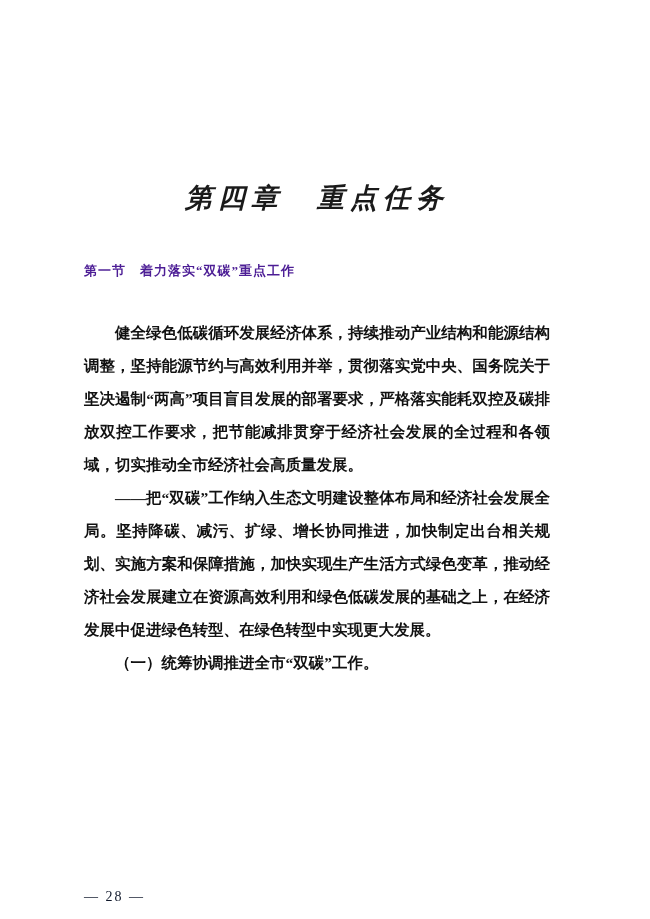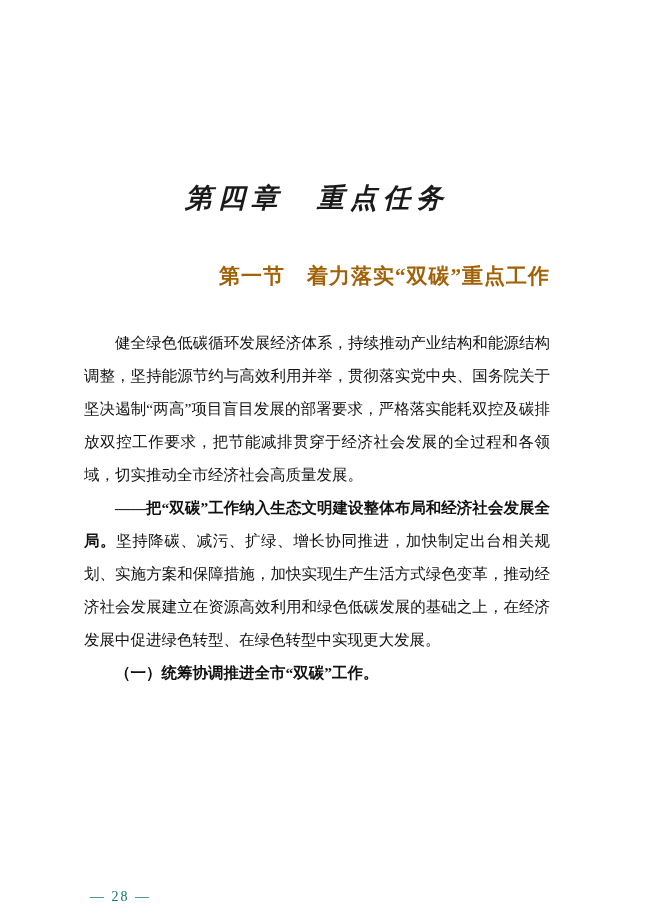--- a/index.html
+++ b/index.html
@@ -31,50 +31,50 @@
     font-size: 27px;
     font-weight: bold;
     font-style: italic;
     letter-spacing: 6px;
     color: #1a1a1a;
     font-family: "Liberation Serif", "DejaVu Serif", serif;
   }
   .section-title {
     margin: 0;
     margin-top: 46px;
-    text-align: right;
-    font-size: 21px;
+    text-align: left;
+    font-size: 13px;
     font-weight: bold;
     letter-spacing: 1px;
-    color: #a16207;
+    color: #4c1d95;
   }
   .body-text {
     margin-top: 36px;
     font-size: 15.5px;
     line-height: 33px;
     text-align: justify;
     text-justify: inter-ideograph;
   }
   .para {
     margin: 0;
     text-indent: 2em;
   }
   .run-bold {
     font-weight: bold;
   }
   .run-normal {
-    font-weight: normal;
+    font-weight: bold;
   }
   .page-number {
     position: absolute;
-    left: 90px;
+    left: 84px;
     bottom: 58px;
     font-size: 14px;
     letter-spacing: 2px;
-    color: #0f766e;
+    color: #0f172a;
   }
 </style>
 </head>
 <body>
 
 <div class="page">
   <div class="content">
 
     <h1 class="chapter-title">第四章　重点任务</h1>
 

